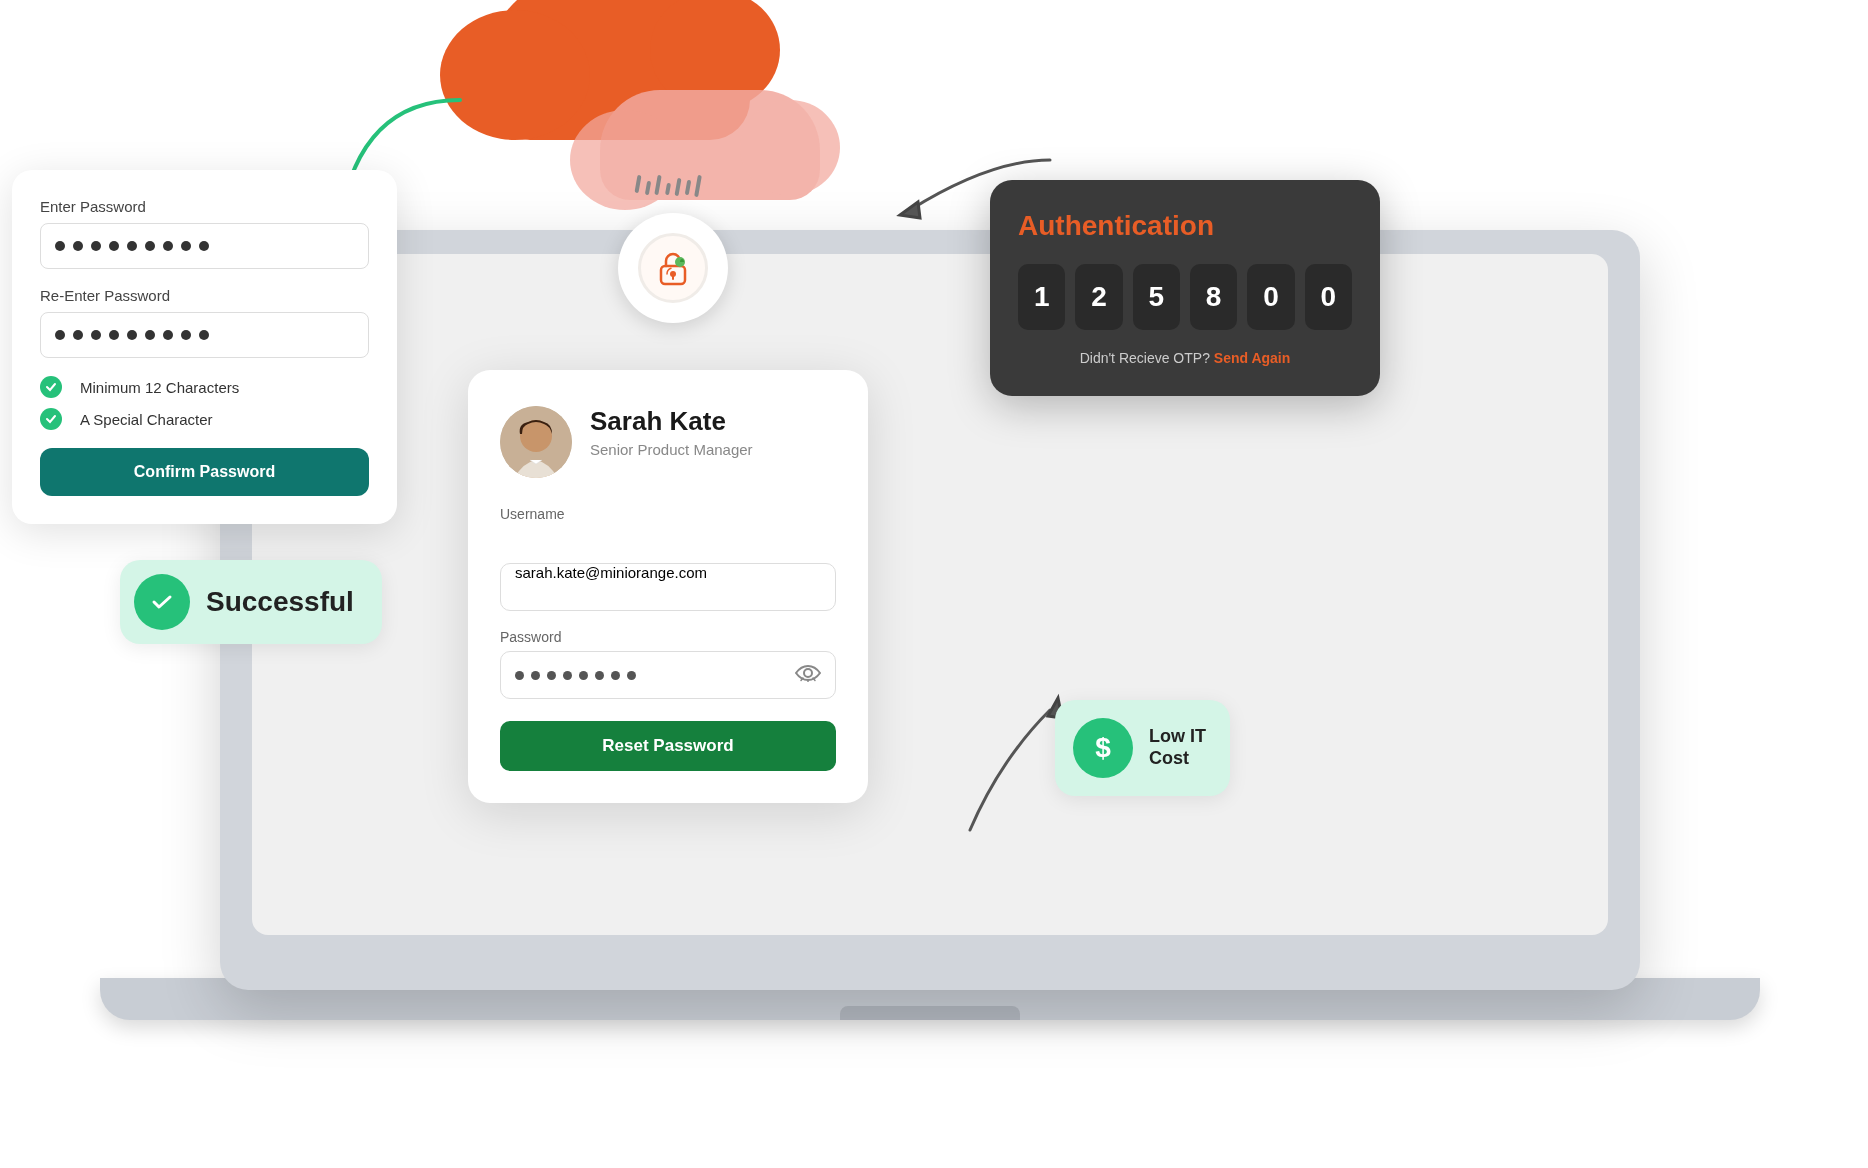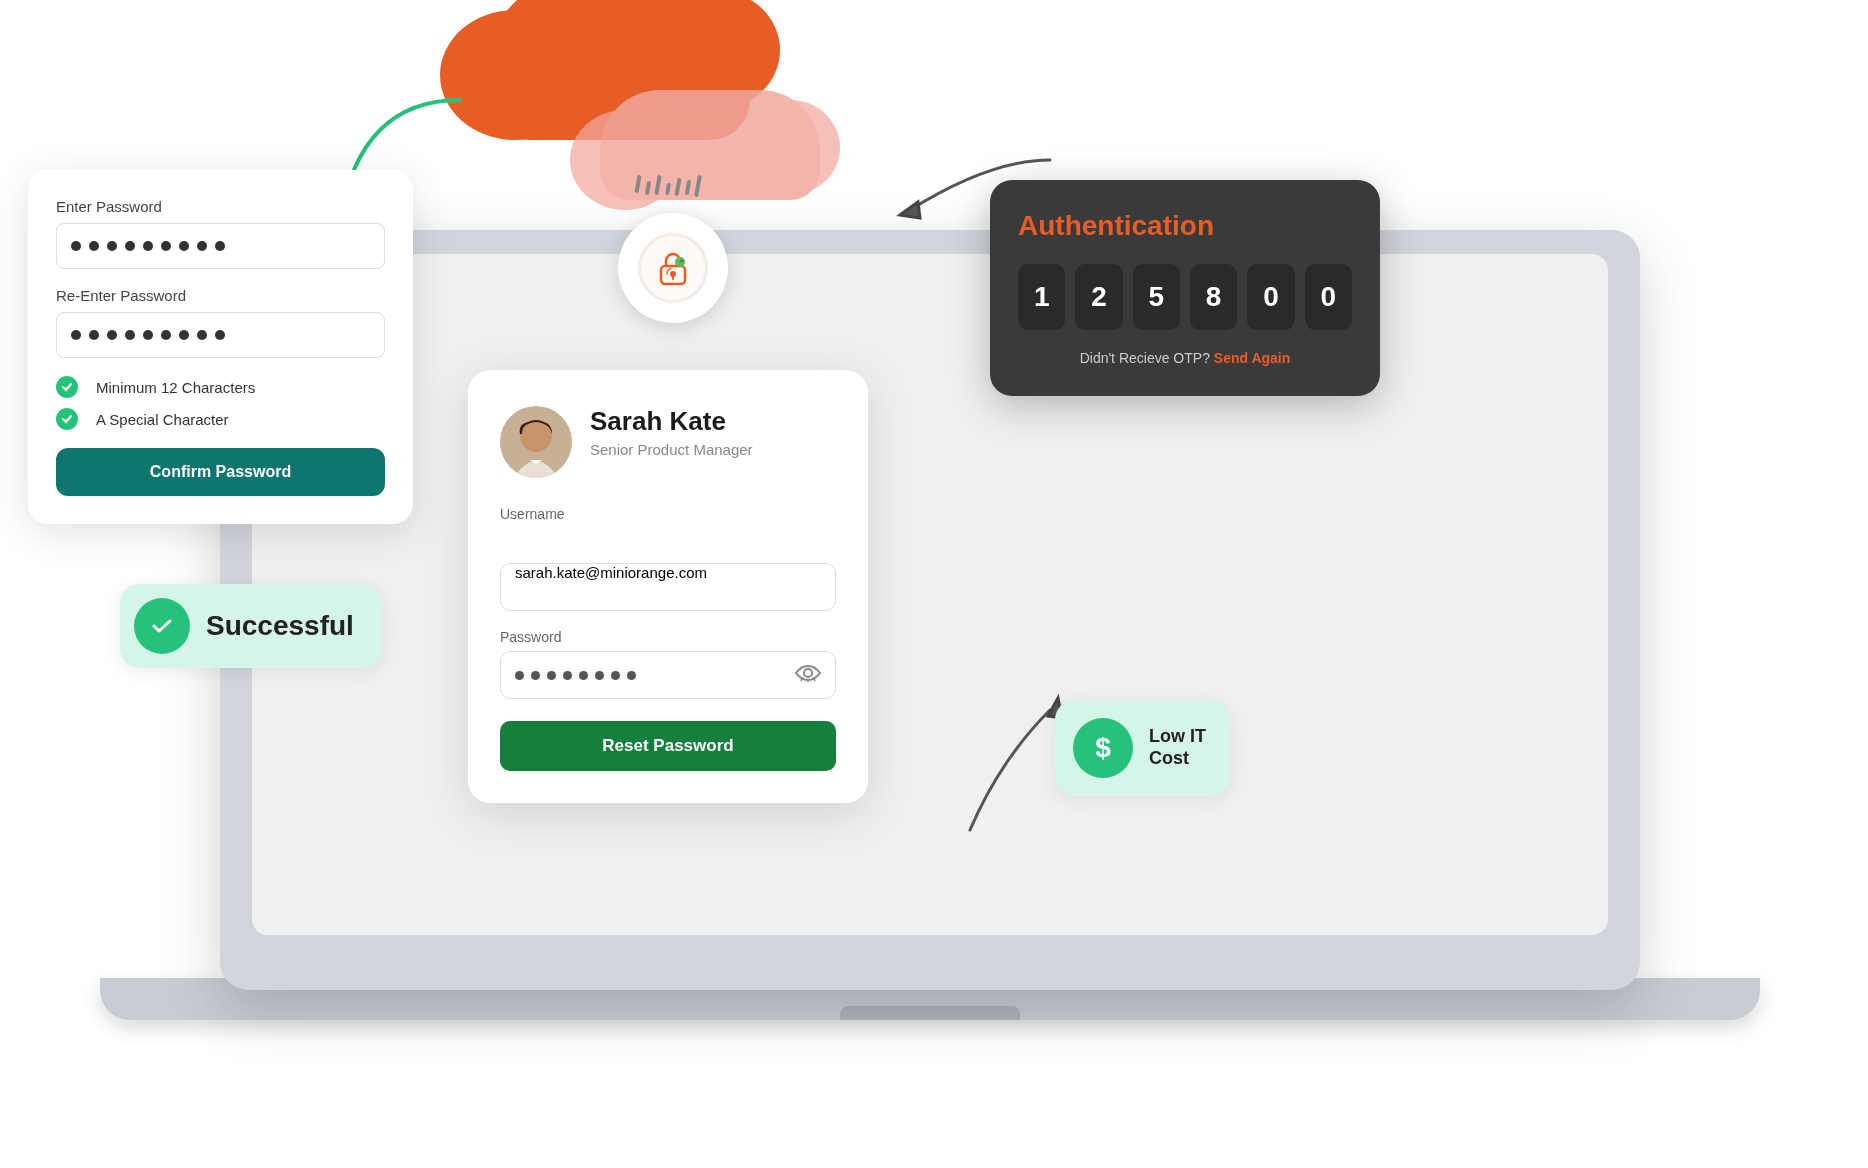--- a/index.html
+++ b/index.html
@@ -195,21 +195,21 @@
       position: absolute;
       left: 940px;
       top: 680px;
       width: 140px;
       height: 160px;
     }
 
     
     .password-card {
       position: absolute;
-      left: 28px;
+      left: 12px;
       top: 170px;
       width: 385px;
       background: #fff;
       border-radius: 20px;
       padding: 28px 28px 28px;
       box-shadow: 0 8px 40px rgba(0,0,0,0.12);
       z-index: 20;
     }
     .pw-label {
       font-size: 15px;
@@ -267,21 +267,21 @@
       font-size: 16px;
       font-weight: 600;
       cursor: pointer;
       margin-top: 8px;
     }
 
     
     .success-badge {
       position: absolute;
       left: 120px;
-      top: 584px;
+      top: 560px;
       background: #d4f5e7;
       border-radius: 20px;
       padding: 14px 28px 14px 14px;
       display: flex;
       align-items: center;
       gap: 16px;
       z-index: 25;
       box-shadow: 0 4px 20px rgba(0,0,0,0.08);
     }
     .success-icon-circle {

